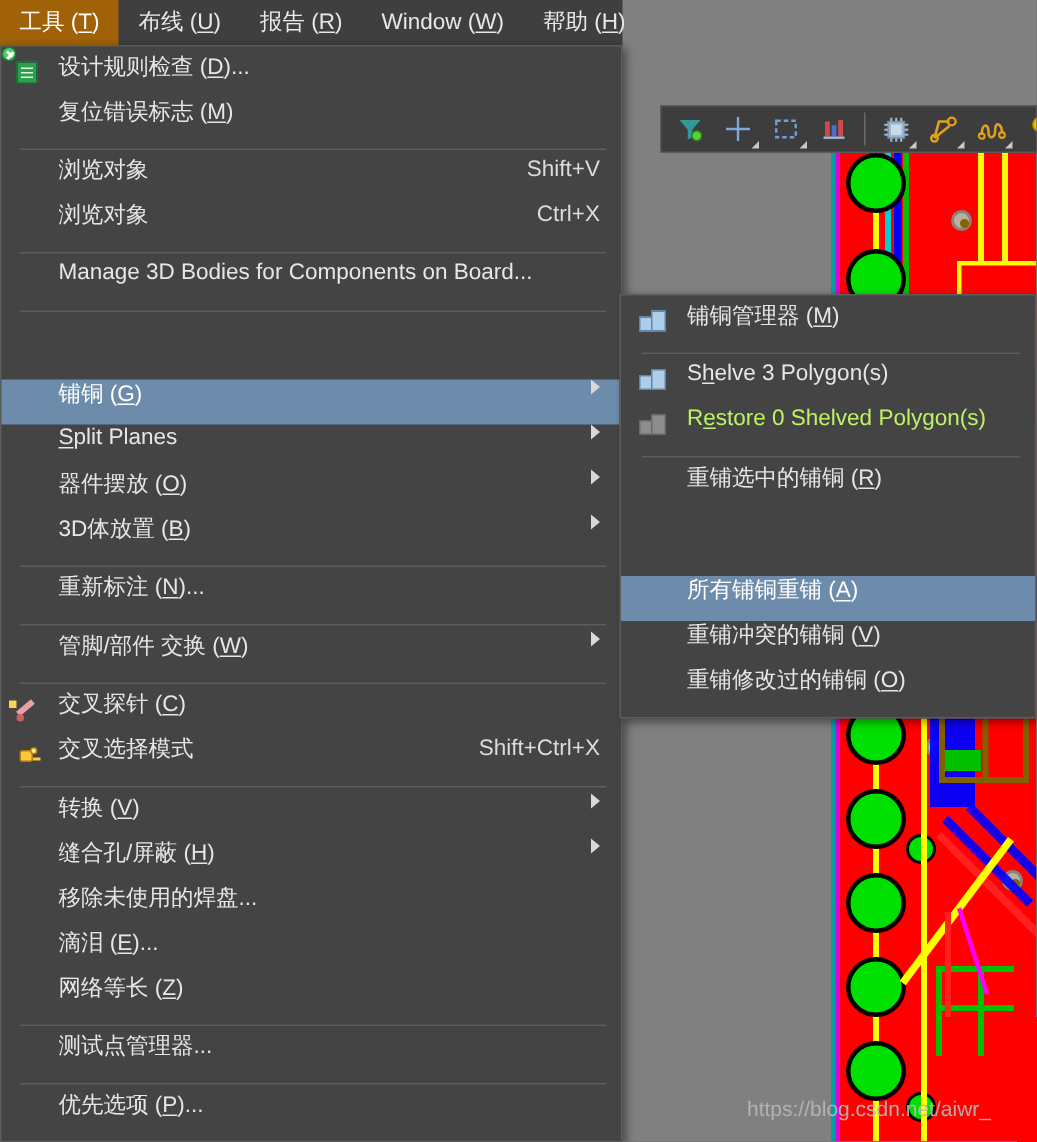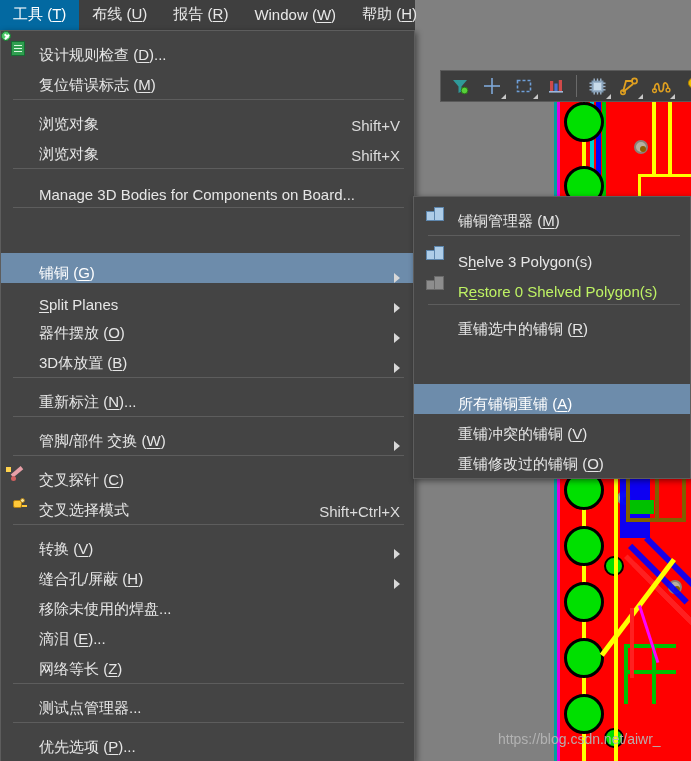--- a/index.html
+++ b/index.html
@@ -68,35 +68,35 @@
   
   .menubar{
     position:absolute; left:0; top:0; width:415px; height:30px;
     background:#3f3f3f; display:flex; align-items:center;
     z-index:50; border-bottom:1px solid #3f3f3f;
   }
   .menubar .mb-item{
     height:30px; display:flex; align-items:center; padding:0 13px;
     color:#e8e8e8; font-size:15px; white-space:nowrap; cursor:pointer;
   }
-  .menubar .mb-item.active{ background:#0369a1; color:#ffffff; }
+  .menubar .mb-item.active{ background:#a16207; color:#ffffff; }
   .mb-item u{ text-decoration:underline; text-underline-offset:2px; }
 
   
   .menu{
     position:absolute; background:#444444;
     border:1px solid #5d5d5d;
     box-shadow:2px 2px 6px rgba(0,0,0,.45);
     z-index:60; padding:4px 0;
   }
   #tools-menu{ left:0; top:30px; width:415px; }
   #polygon-menu{ left:413px; top:196px; width:278px; }
 
   .mi{
-    position:relative; display:flex; align-items:flex-end;
+    position:relative; display:flex; align-items:flex-start;
     height:30px; color:#e6e6e6; font-size:15px;
     padding-left:38px; padding-right:14px; cursor:pointer; white-space:nowrap;
   }
   .mi.hl{ background:#6d8cab; color:#fff;margin-top:45px; }
   .mi.disabled{ color:#bef264; cursor:default; }
   .mi .label{ flex:0 0 auto; }
   .mi .accel{ margin-left:auto; padding-left:26px; color:#dcdcdc; font-size:15px; }
   .mi u{ text-decoration:underline; text-underline-offset:2px; }
   .mi .arrow{
     margin-left:auto; width:0;height:0;
@@ -374,21 +374,21 @@
       <div class="mi">
         <span class="label">复位错误标志 (<u>M</u>)</span>
       </div>
       <div class="sep"></div>
       <div class="mi">
         <span class="label">浏览对象</span>
         <span class="accel">Shift+V</span>
       </div>
       <div class="mi">
         <span class="label">浏览对象</span>
-        <span class="accel">Shift+X</span>
+        <span class="accel">Ctrl+X</span>
       </div>
       <div class="sep"></div>
       <div class="mi">
         <span class="label">Manage 3D Bodies for Components on Board...</span>
       </div>
       <div class="sep"></div>
       <div class="mi hl">
         <span class="label">铺铜 (<u>G</u>)</span>
         <span class="arrow"></span>
       </div>

